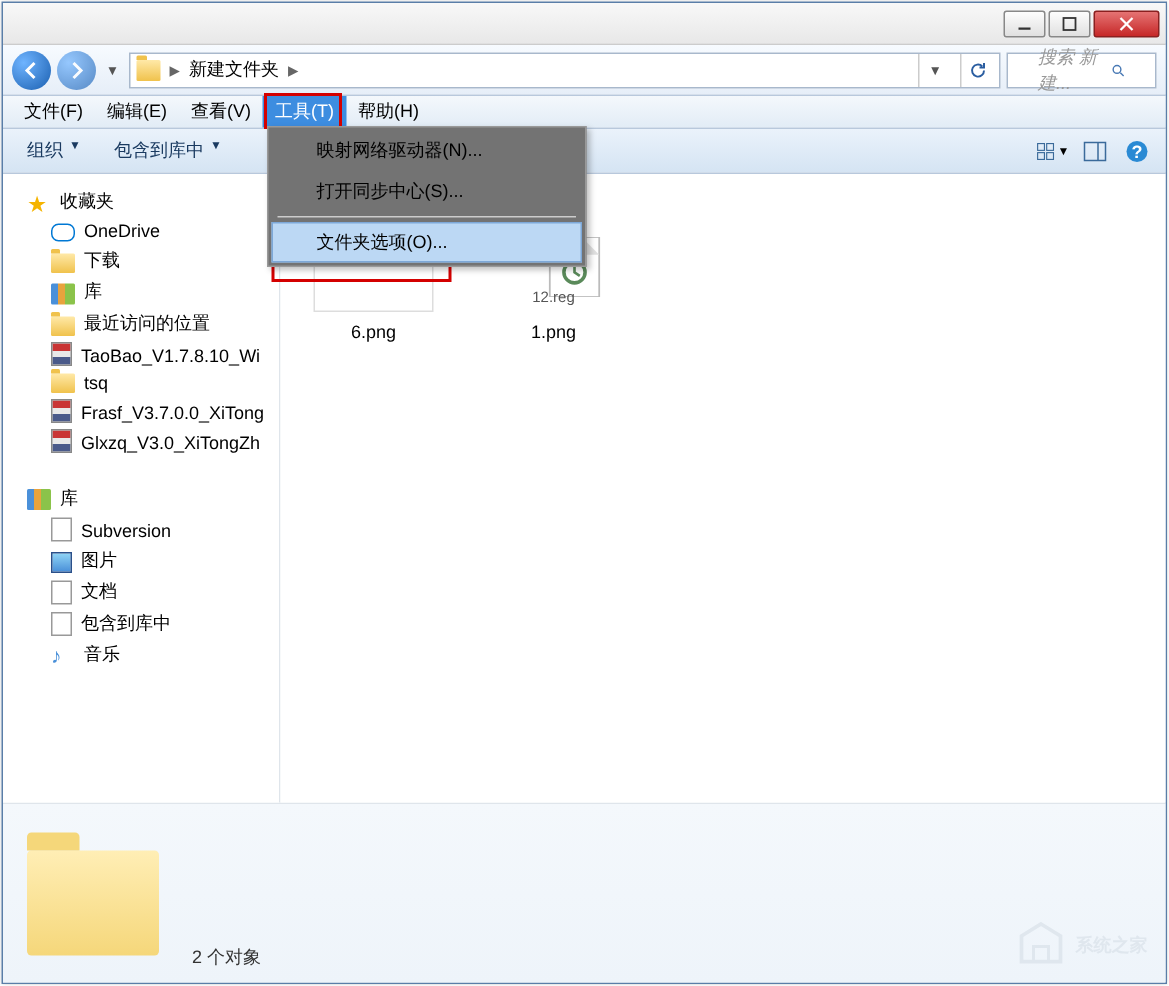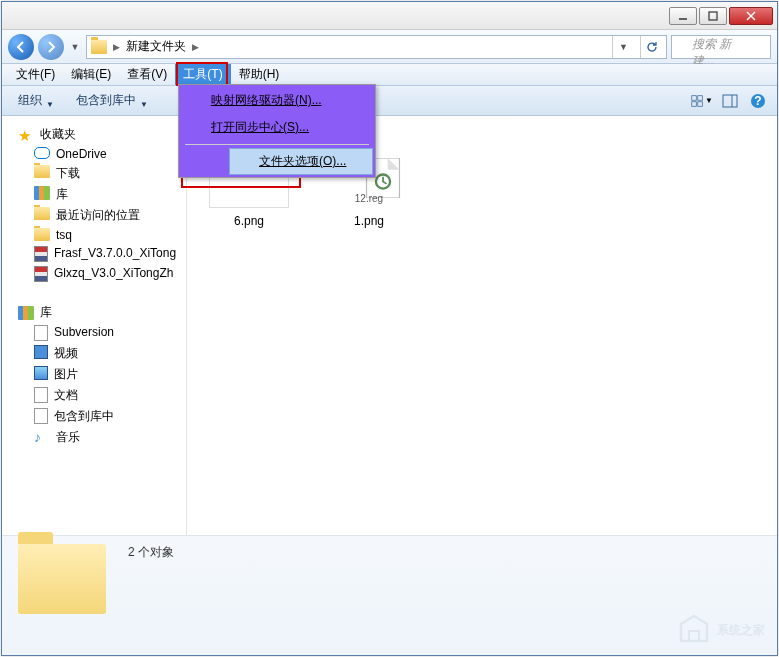--- a/index.html
+++ b/index.html
@@ -16,49 +16,49 @@
 
 .navbar { height: 34px; background: linear-gradient(#f7fbff,#e6eef8); display: flex; align-items: center; padding: 0 6px; border-bottom: 1px solid #b8c8dc; gap: 4px; }
 .nav-back, .nav-fwd { width: 26px; height: 26px; border-radius: 50%; background: radial-gradient(circle at 30% 30%, #6fb4ff, #1a5fb0); display: flex; align-items: center; justify-content: center; color: #fff; font-size: 14px; cursor: pointer; }
 .nav-fwd.disabled { opacity: 0.7; }
 .nav-dd { width: 14px; height: 24px; display: flex; align-items: center; justify-content: center; cursor: pointer; }
 .addressbar { flex: 1; height: 24px; border: 1px solid #a8b8cc; background: #fff; display: flex; align-items: center; padding: 0 4px; gap: 6px; }
 .folder-icon { width: 16px; height: 14px; background: linear-gradient(#ffe9a8,#f0c24c); border-radius: 1px; position: relative; }
 .folder-icon::before { content:""; position:absolute; top:-3px; left:0; width:7px; height:3px; background:#f0c24c; border-radius:1px 1px 0 0; }
 .crumb-sep { color: #666; font-size: 9px; }
 .addr-btn { width: 22px; height: 22px; display:flex;align-items:center;justify-content:center;border-left:1px solid #ccc; cursor:pointer; }
-.searchbox { width: 100px; height: 24px; border: 1px solid #a8b8cc; background: #fff; display: flex; align-items: center; padding: 0 20px; color: #999; font-style: italic; gap: 4px; flex-direction: column; }
+.searchbox { width: 100px; height: 24px; border: 1px solid #a8b8cc; background: #fff; display: flex; align-items: center; padding: 0 20px; color: #999; font-style: italic; gap: 4px; }
 
 
 .menubar { height: 22px; background: linear-gradient(#f4f8fc,#e2ecf6); display: flex; align-items: stretch; border-bottom: 1px solid #b8c8dc; padding-left: 6px; }
 .menu-item { padding: 0 8px; display: flex; align-items: center; cursor: pointer; }
 .menu-item.active { background: #3d8de0; color: #fff; }
 .highlight-box-menu { position: absolute; border: 2px solid #d40000; pointer-events: none; }
 
 
 .toolbar { height: 30px; background: linear-gradient(#eaf2fb,#d5e4f3); display: flex; align-items: center; padding: 0 8px; border-bottom: 1px solid #b8c8dc; gap: 6px; }
-.tb-btn { padding: 3px 8px; display:flex; align-items:flex-end; gap:4px; cursor:pointer; color: #1a3a60; }
+.tb-btn { padding: 3px 8px; display:flex; align-items:flex-start; gap:4px; cursor:pointer; color: #1a3a60; }
 .tb-dd { font-size: 8px; }
 .tb-spacer { flex:1; }
 .tb-icon { width: 22px; height:22px; display:flex;align-items:center;justify-content:center; cursor:pointer; }
 .tb-icon svg { width:16px; height:16px; }
 
 
-.dropdown { position: absolute; left: 178px; top: 84px; width: 198px; background: #8b5cf6; border: 1px solid #999; box-shadow: 2px 2px 4px rgba(0,0,0,0.25); z-index: 100; padding: 2px; text-decoration: underline; }
+.dropdown { position: absolute; left: 178px; top: 84px; width: 213px; background: #737373; border: 1px solid #999; box-shadow: 2px 2px 4px rgba(0,0,0,0.25); z-index: 100; padding: 2px; }
 .dd-item { padding: 5px 20px 5px 30px; cursor: pointer; }
-.dd-item.hover { background: #bcd8f4; border: 1px solid #7da8d8; padding: 4px 19px 4px 29px; margin-left: 48px; }
+.dd-item.hover { background: #bcd8f4; border: 1px solid #7da8d8; padding: 4px 19px 4px 29px; }
 .dd-sep { height: 1px; background: #ccc; margin: 3px 4px; }
 .highlight-box-dd { position: absolute; border: 2px solid #d40000; pointer-events: none; }
 
 
 .content { flex: 1; display: flex; min-height: 0; }
 .sidebar { width: 185px; background: #fff; border-right: 1px solid #dfe5eb; overflow: hidden; padding: 8px 0; position: relative; }
 .tree-group { margin-bottom: 18px; }
 .tree-header { display: flex; align-items: center; gap: 6px; padding: 2px 8px 2px 16px; cursor: pointer; }
-.tree-item { display: flex; align-items: flex-start; gap: 6px; padding: 2px 8px 2px 32px; cursor: pointer; white-space: nowrap; overflow: hidden; }
+.tree-item { display: flex; align-items: flex-end; gap: 6px; padding: 2px 8px 2px 32px; cursor: pointer; white-space: nowrap; overflow: hidden; }
 .t-icon { width: 16px; height: 16px; display: inline-block; flex-shrink:0; }
 .star { color: #f5b400; font-size: 15px; }
 .folder-sm { width:16px;height:13px;background:linear-gradient(#ffe9a8,#f0c24c);border-radius:1px;position:relative; }
 .folder-sm::before { content:"";position:absolute;top:-3px;left:0;width:6px;height:3px;background:#f0c24c;border-radius:1px 1px 0 0; }
 .lib-icon { width:16px;height:14px;background:linear-gradient(90deg,#4a90d9 0%,#4a90d9 30%,#e8a33d 30%,#e8a33d 60%,#8bc34a 60%);border-radius:1px; }
 .rar-icon { width:14px;height:16px;background:linear-gradient(#c93434 0%,#c93434 35%,#e8e8e8 35%,#e8e8e8 65%,#4a5a8a 65%);border:1px solid #888; }
 .cloud-icon { width:16px;height:12px;background:#fff;border:1px solid #0078d4;border-radius:5px;position:relative; }
 .generic-icon { width:14px;height:16px;background:#fff;border:1px solid #999;position:relative; }
 .vid-icon { width:14px;height:14px;background:#4a90d9;border:1px solid #2a508a; }
 .img-icon { width:14px;height:14px;background:linear-gradient(#8fd4f5,#4a90d9);border:1px solid #2a508a; }
@@ -66,21 +66,21 @@
 .desk-icon { width:14px;height:12px;background:#4a90d9;border:1px solid #2a508a;border-radius:1px;position:relative; }
 .desk-icon::after { content:"";position:absolute;bottom:-3px;left:4px;width:5px;height:2px;background:#888; }
 
 .main { flex: 1; background: #fff; padding: 12px; display: flex; flex-wrap: wrap; align-content: flex-start; gap: 20px; position: relative; }
 .file-item { width: 100px; text-align: center; cursor: pointer; }
 .file-thumb { width: 80px; height: 80px; margin: 0 auto 6px; border: 1px solid #ddd; background: #fff; position: relative; display:flex;align-items:center;justify-content:center; }
 .file-thumb.partial { border: none; }
 .file-thumb svg { width:40px; height:40px; }
 
 
-.statusbar { height: 120px; border-top: 1px solid #dfe5eb; background: linear-gradient(#f4f8fc,#eef4fa); display: flex; align-items: flex-start; padding: 8px 16px; gap: 20px; }
+.statusbar { height: 120px; border-top: 1px solid #dfe5eb; background: linear-gradient(#f4f8fc,#eef4fa); display: flex; align-items: flex-end; padding: 8px 16px; gap: 20px; }
 .status-folder { width: 90px; height: 80px; position: relative; }
 .big-folder { width:88px;height:70px;background:linear-gradient(#ffeeb5,#f5d77a);border-radius:3px;position:relative; }
 .big-folder::before { content:"";position:absolute;top:-12px;left:0;width:35px;height:12px;background:#f5d77a;border-radius:3px 3px 0 0; }
 .status-text { color: #333; }
 
 
 .watermark { position: absolute; right: 14px; bottom: 10px; color: #d8e0e8; font-size: 20px; font-weight: bold; display:flex; align-items:center; gap:6px; opacity:0.65; }
 .watermark svg { width:34px; height:34px; }
 
 .chevron { font-size: 9px; color: #555; }
@@ -209,44 +209,44 @@
           </div>
         <div class="tree-item">
             <span class="t-icon lib-icon"></span>
             <span>库</span>
           </div>
         <div class="tree-item">
             <span class="t-icon folder-sm"></span>
             <span>最近访问的位置</span>
           </div>
         <div class="tree-item">
+            <span class="t-icon rar-icon"></span>
+            <span>TaoBao_V1.7.8.10_Wi</span>
+          </div>
+        <div class="tree-item">
             <span class="t-icon folder-sm"></span>
             <span>tsq</span>
           </div>
         <div class="tree-item">
             <span class="t-icon rar-icon"></span>
             <span>Frasf_V3.7.0.0_XiTong</span>
           </div>
         <div class="tree-item">
             <span class="t-icon rar-icon"></span>
             <span>Glxzq_V3.0_XiTongZh</span>
           </div>
       </div>
       <div class="tree-group">
         <div class="tree-header">
             <span class="t-icon lib-icon"></span>
             <span>库</span>
           </div>
         <div class="tree-item">
             <span class="t-icon generic-icon"></span>
             <span>Subversion</span>
-          </div>
-        <div class="tree-item">
-            <span class="t-icon vid-icon"></span>
-            <span>视频</span>
           </div>
         <div class="tree-item">
             <span class="t-icon img-icon"></span>
             <span>图片</span>
           </div>
         <div class="tree-item">
             <span class="t-icon generic-icon"></span>
             <span>文档</span>
           </div>
         <div class="tree-item">

